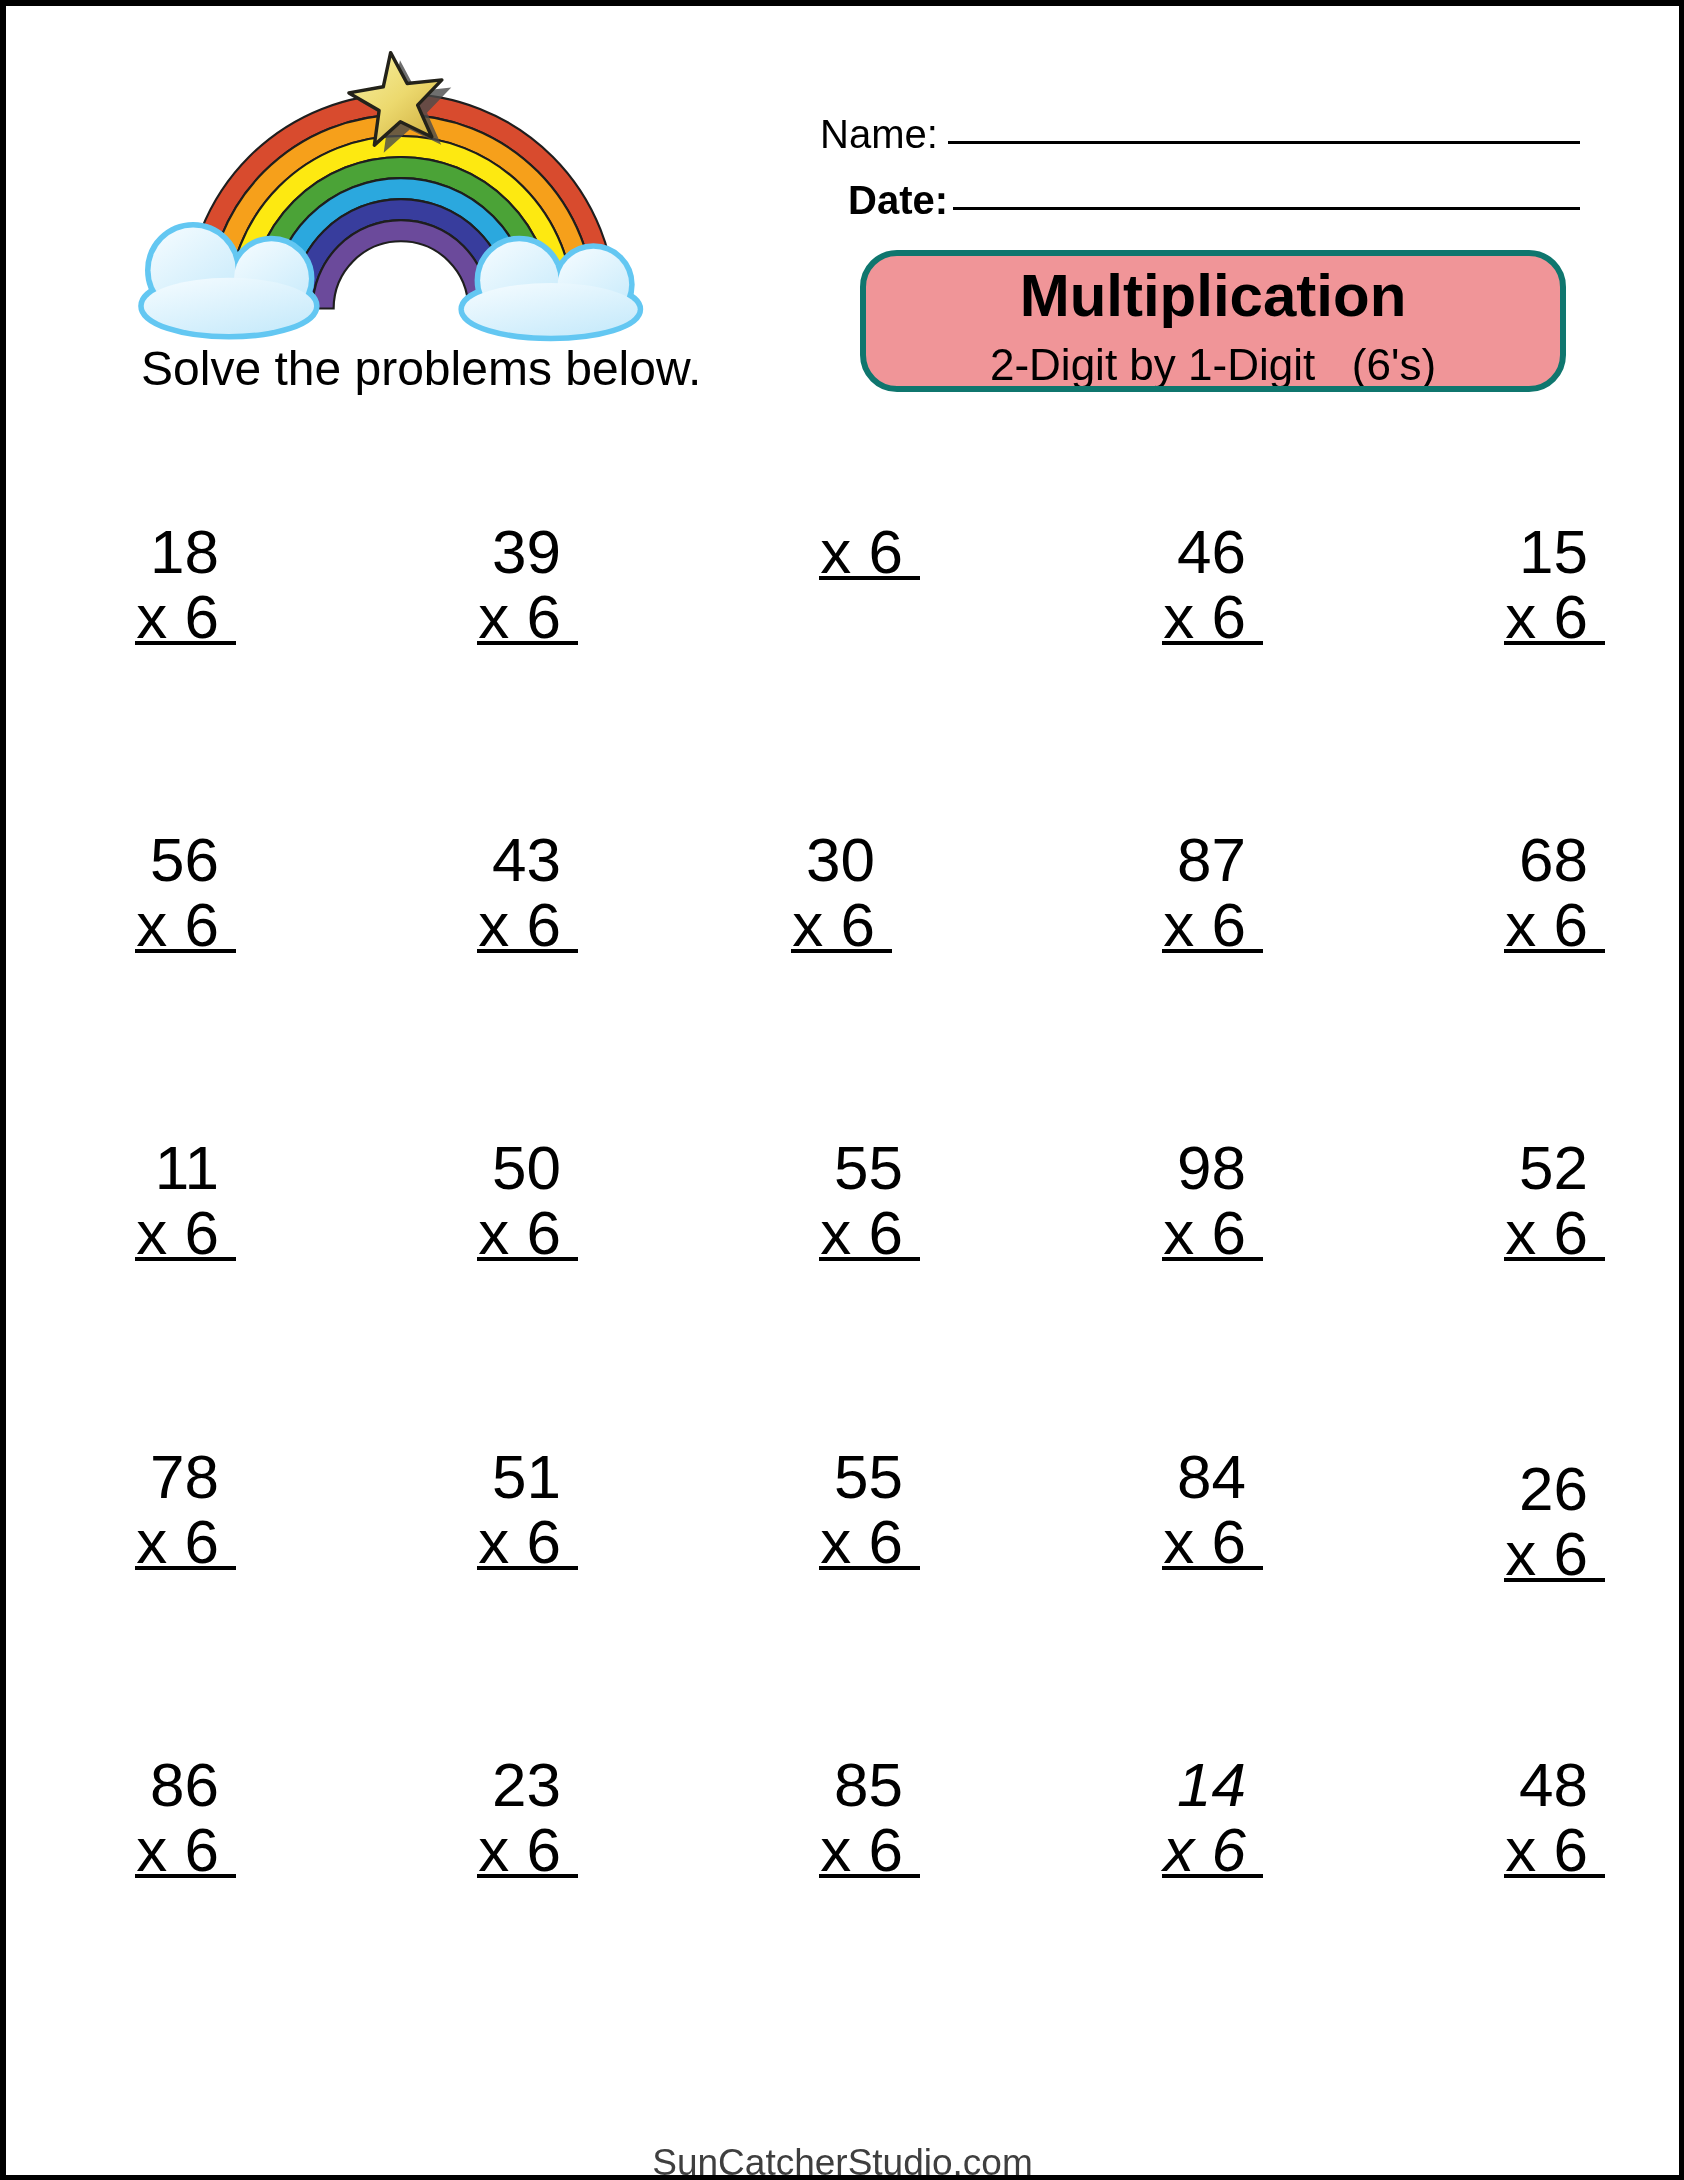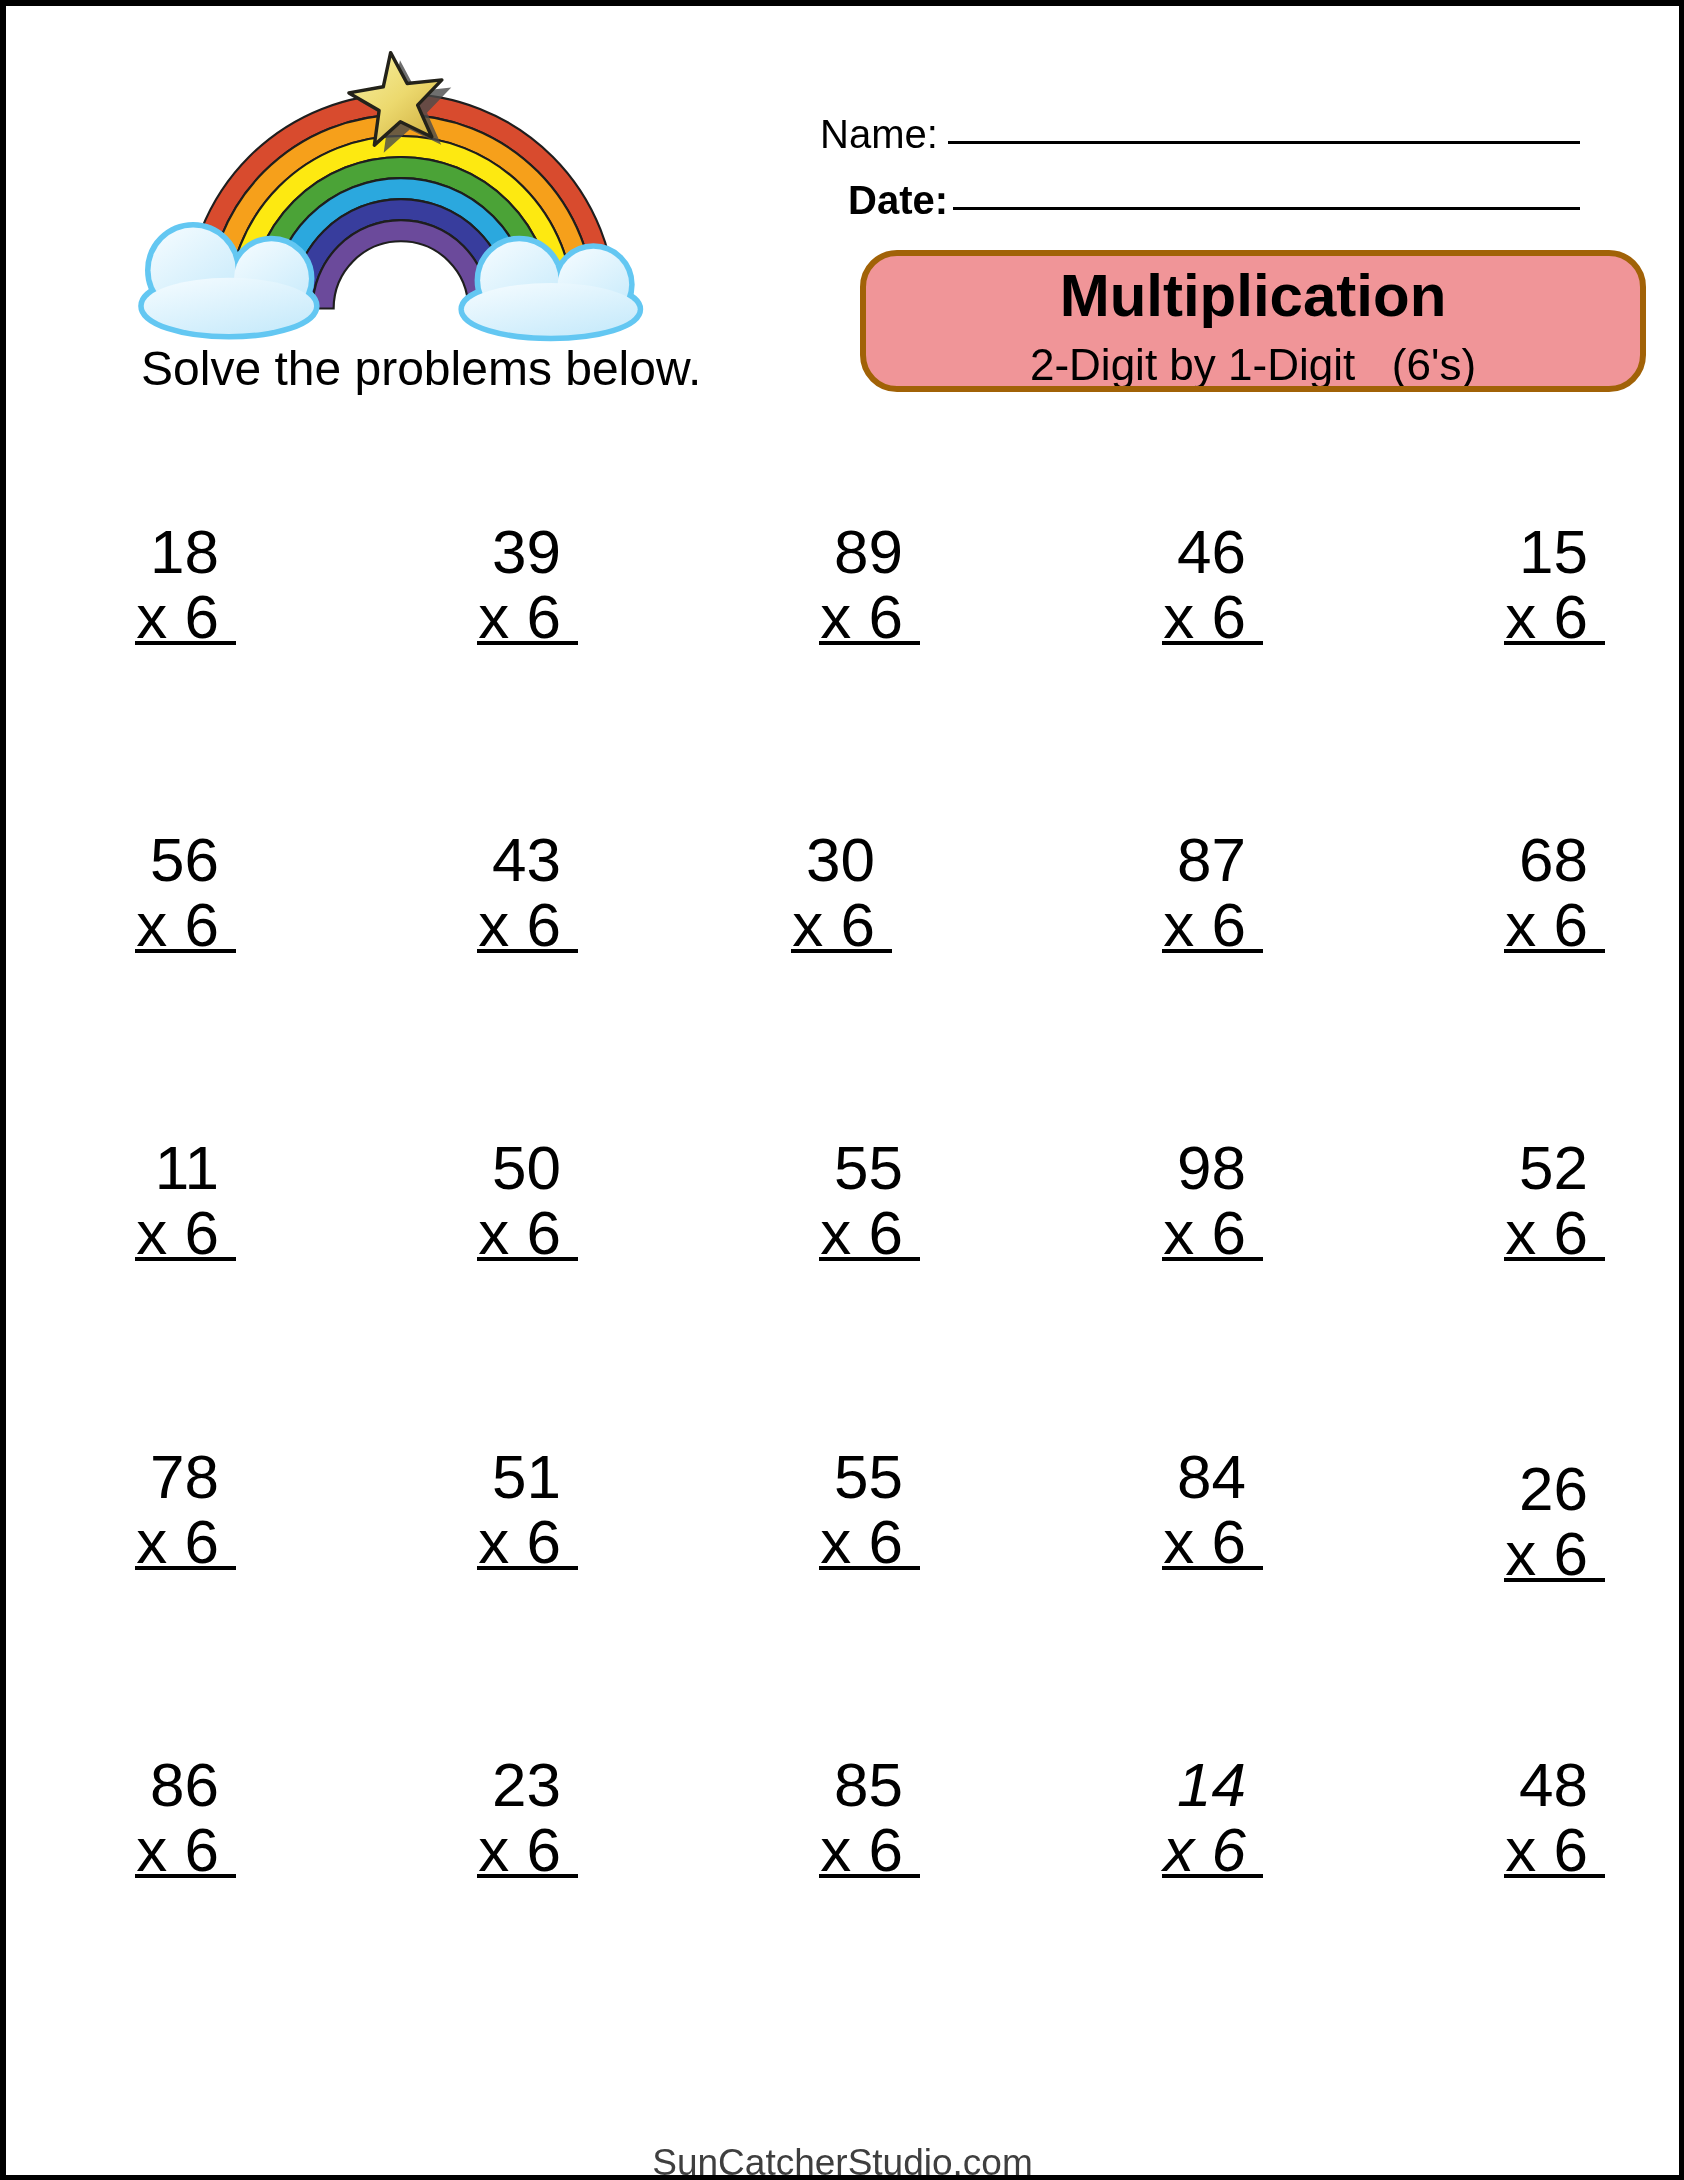--- a/index.html
+++ b/index.html
@@ -15,22 +15,22 @@
   
   .rainbow-wrap{position:absolute;left:119px;top:34px;width:528px;height:307px;}
   .instruction{position:absolute;left:135px;top:341px;font-size:48px;line-height:44px;}
   
   .name-label{position:absolute;left:814px;top:104px;font-size:40px;line-height:48px;}
   .name-line{position:absolute;left:942px;top:135px;width:632px;border-top:3.4px solid #000;}
   .date-label{position:absolute;left:842px;top:170px;font-size:40px;line-height:48px;font-weight:bold;}
   .date-line{position:absolute;left:947px;top:201px;width:627px;border-top:3.4px solid #000;}
   
   .title-box{
-    position:absolute;left:854px;top:244px;width:786px;height:142px;
-    box-sizing:border-box;border:6px solid #a16207;border-radius:37px;
+    position:absolute;left:854px;top:244px;width:706px;height:142px;
+    box-sizing:border-box;border:6px solid #0f766e;border-radius:37px;
     background:#f09598;text-align:center;overflow:hidden;
   }
   .title-main{font-size:60px;line-height:70px;font-weight:bold;margin-top:5.1px;}
   .title-sub{font-size:44px;line-height:48px;margin-top:10px;white-space:pre;}
   
   #problems{position:absolute;left:0;top:0;width:1685px;height:2181px;}
   .prow{position:absolute;left:0;width:1685px;height:149px;}
   .pcell{position:absolute;top:0;width:342px;text-align:right;}
   .p-line{font-size:62px;line-height:65px;padding-right:17px;white-space:pre;}
   .rule{width:101px;border-top:4.3px solid #000;margin-left:auto;margin-right:0;margin-top:-7.7px;}
@@ -117,21 +117,20 @@
         <div class="p-line">18</div>
         <div class="p-line">x 6</div>
         <div class="rule"></div>
       </div>
       <div class="pcell" style="left: 230px;">
         <div class="p-line">39</div>
         <div class="p-line">x 6</div>
         <div class="rule"></div>
       </div>
       <div class="pcell" style="left: 572px;">
-        <div class="p-line">89</div>
         <div class="p-line">x 6</div>
         <div class="rule"></div>
       </div>
       <div class="pcell" style="left: 915px;">
         <div class="p-line">46</div>
         <div class="p-line">x 6</div>
         <div class="rule"></div>
       </div>
       <div class="pcell" style="left: 1257px;">
         <div class="p-line">15</div>

